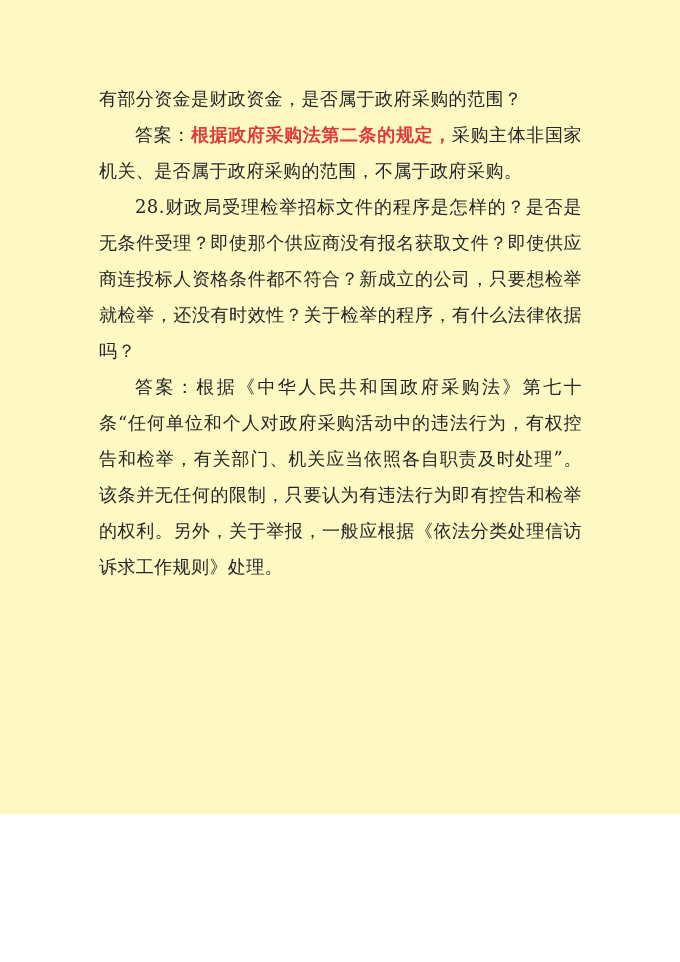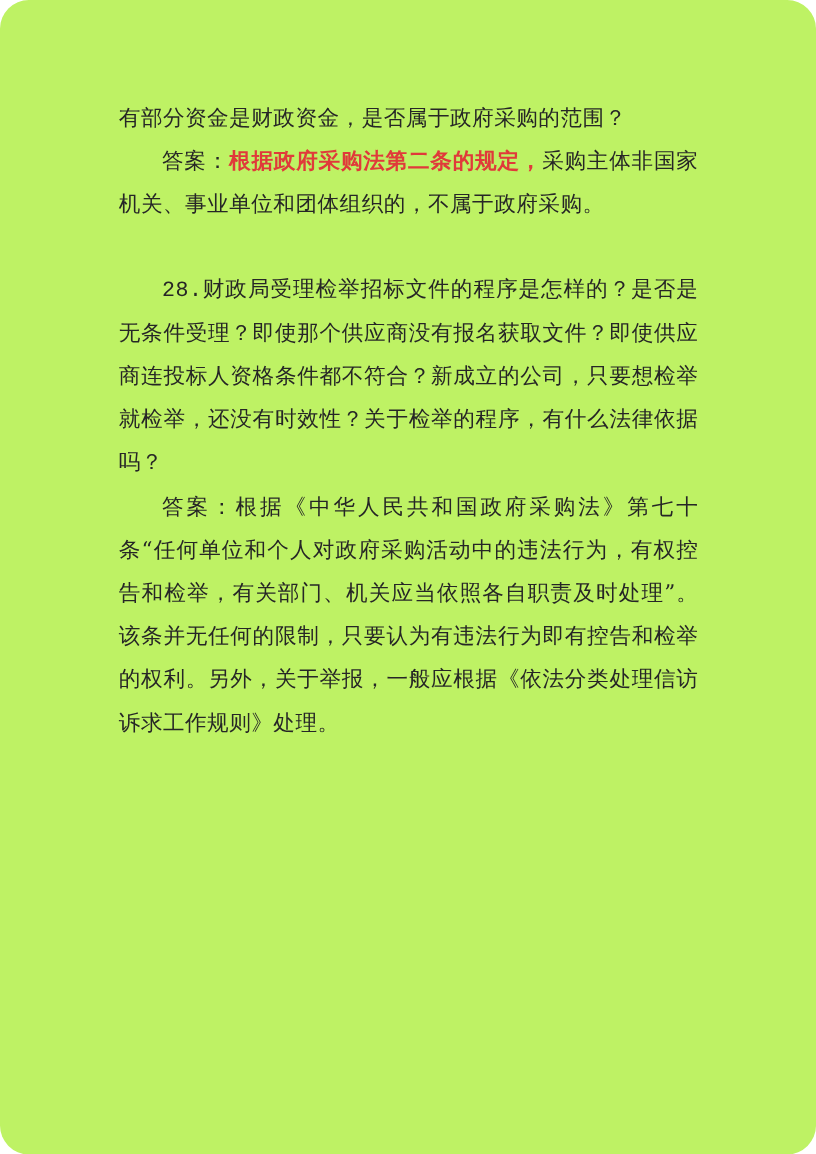--- a/index.html
+++ b/index.html
@@ -10,55 +10,52 @@
   body {
     width: 680px;
     height: 962px;
     overflow: hidden;
     font-family: "DejaVu Serif", "Liberation Serif", serif;
     color: #262626;
   }
   .page {
     box-sizing: border-box;
     width: 680px;
-    height: 962px;
+    height: 814px;
     padding: 81px 98px 0 99px;
-    background: #bef264;
-    border-radius: 24px;
+    background: #fef9c3;
   }
   .para {
     margin: 0;
     font-size: 18px;
     line-height: 36px;
     letter-spacing: 0.4px;
     text-align: justify;
     text-justify: inter-character;
     word-break: break-all;
     color: #262626;
   }
   .para.indent {
     text-indent: 2em;
   }
   .para.gap-before {
-    margin-top: 36px;
-    font-family: Liberation Mono, monospace;
   }
   .red-run {
     color: #e03a3a;
     font-weight: bold;
   }
 </style>
 </head>
 <body>
 
 <div class="page">
 
   <p class="para">有部分资金是财政资金，是否属于政府采购的范围？</p>
 
-  <p class="para indent"><span>答案：</span><span class="red-run">根据政府采购法第二条的规定，</span><span>采购主体非国家机关、事业单位和团体组织的，不属于政府采购。</span></p>
+  <p class="para indent"><span>答案：</span><span class="red-run">根据政府采购法第二条的规定，</span><span>采购主体非国家机关、是否属于政府采购的范围，不属于政府采购。</span></p>
 
   <p class="para indent gap-before">28.财政局受理检举招标文件的程序是怎样的？是否是无条件受理？即使那个供应商没有报名获取文件？即使供应商连投标人资格条件都不符合？新成立的公司，只要想检举就检举，还没有时效性？关于检举的程序，有什么法律依据吗？</p>
 
   <p class="para indent">答案：根据《中华人民共和国政府采购法》第七十条“任何单位和个人对政府采购活动中的违法行为，有权控告和检举，有关部门、机关应当依照各自职责及时处理”。该条并无任何的限制，只要认为有违法行为即有控告和检举的权利。另外，关于举报，一般应根据《依法分类处理信访诉求工作规则》处理。</p>
 
 
 
 </div>
 
 </body></html>

